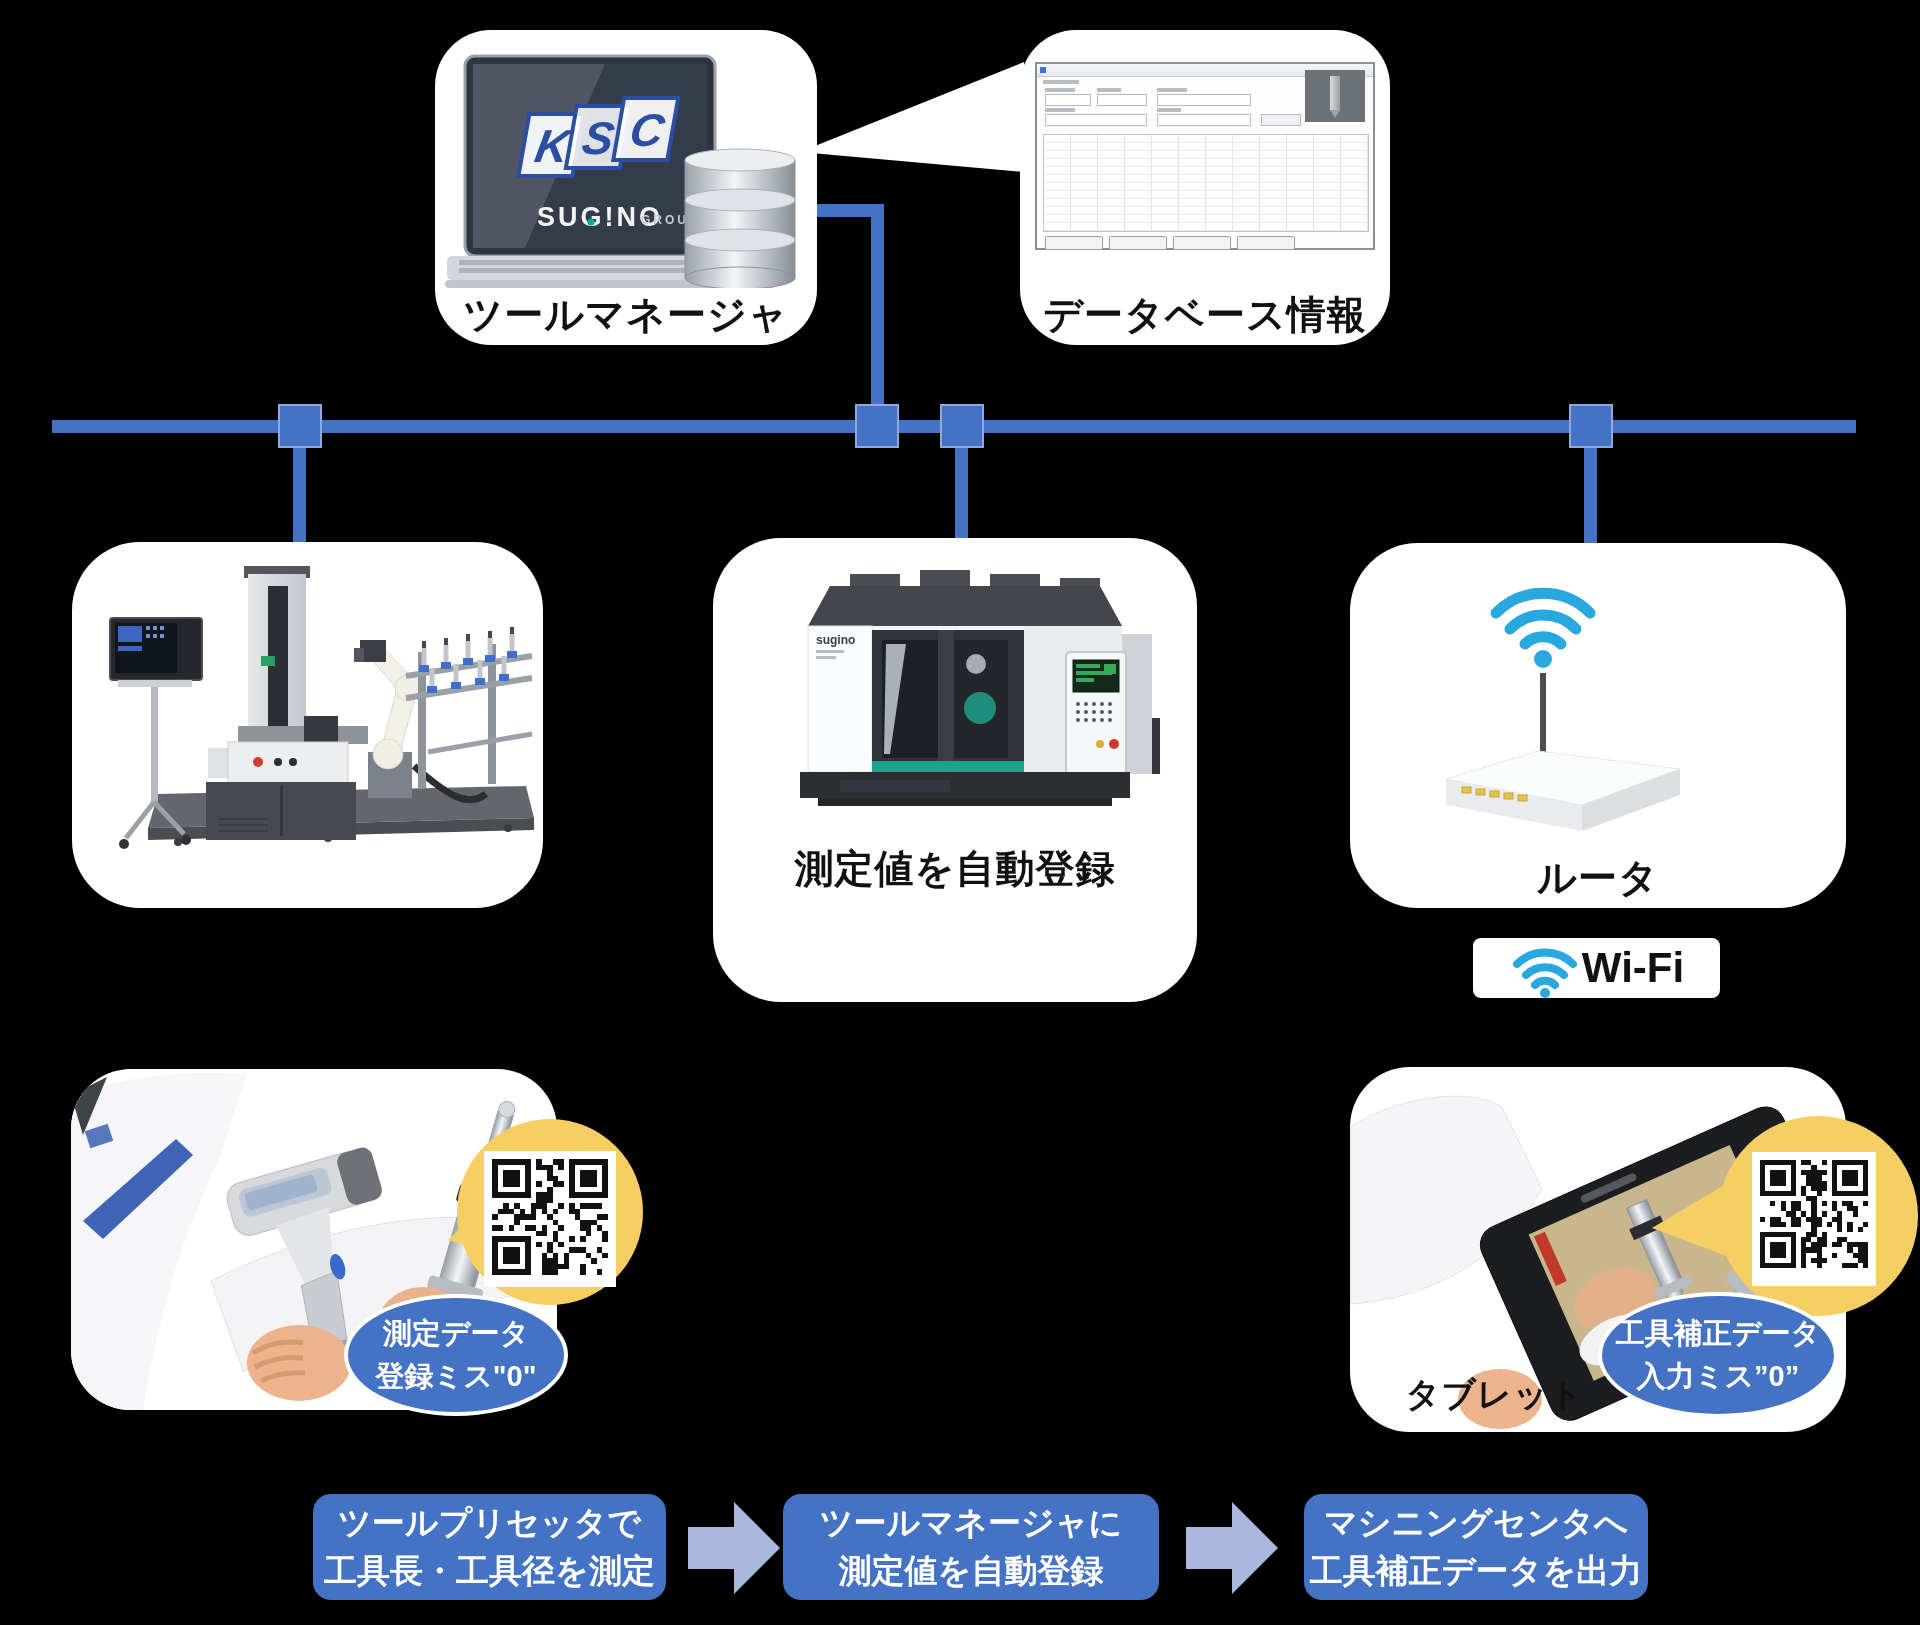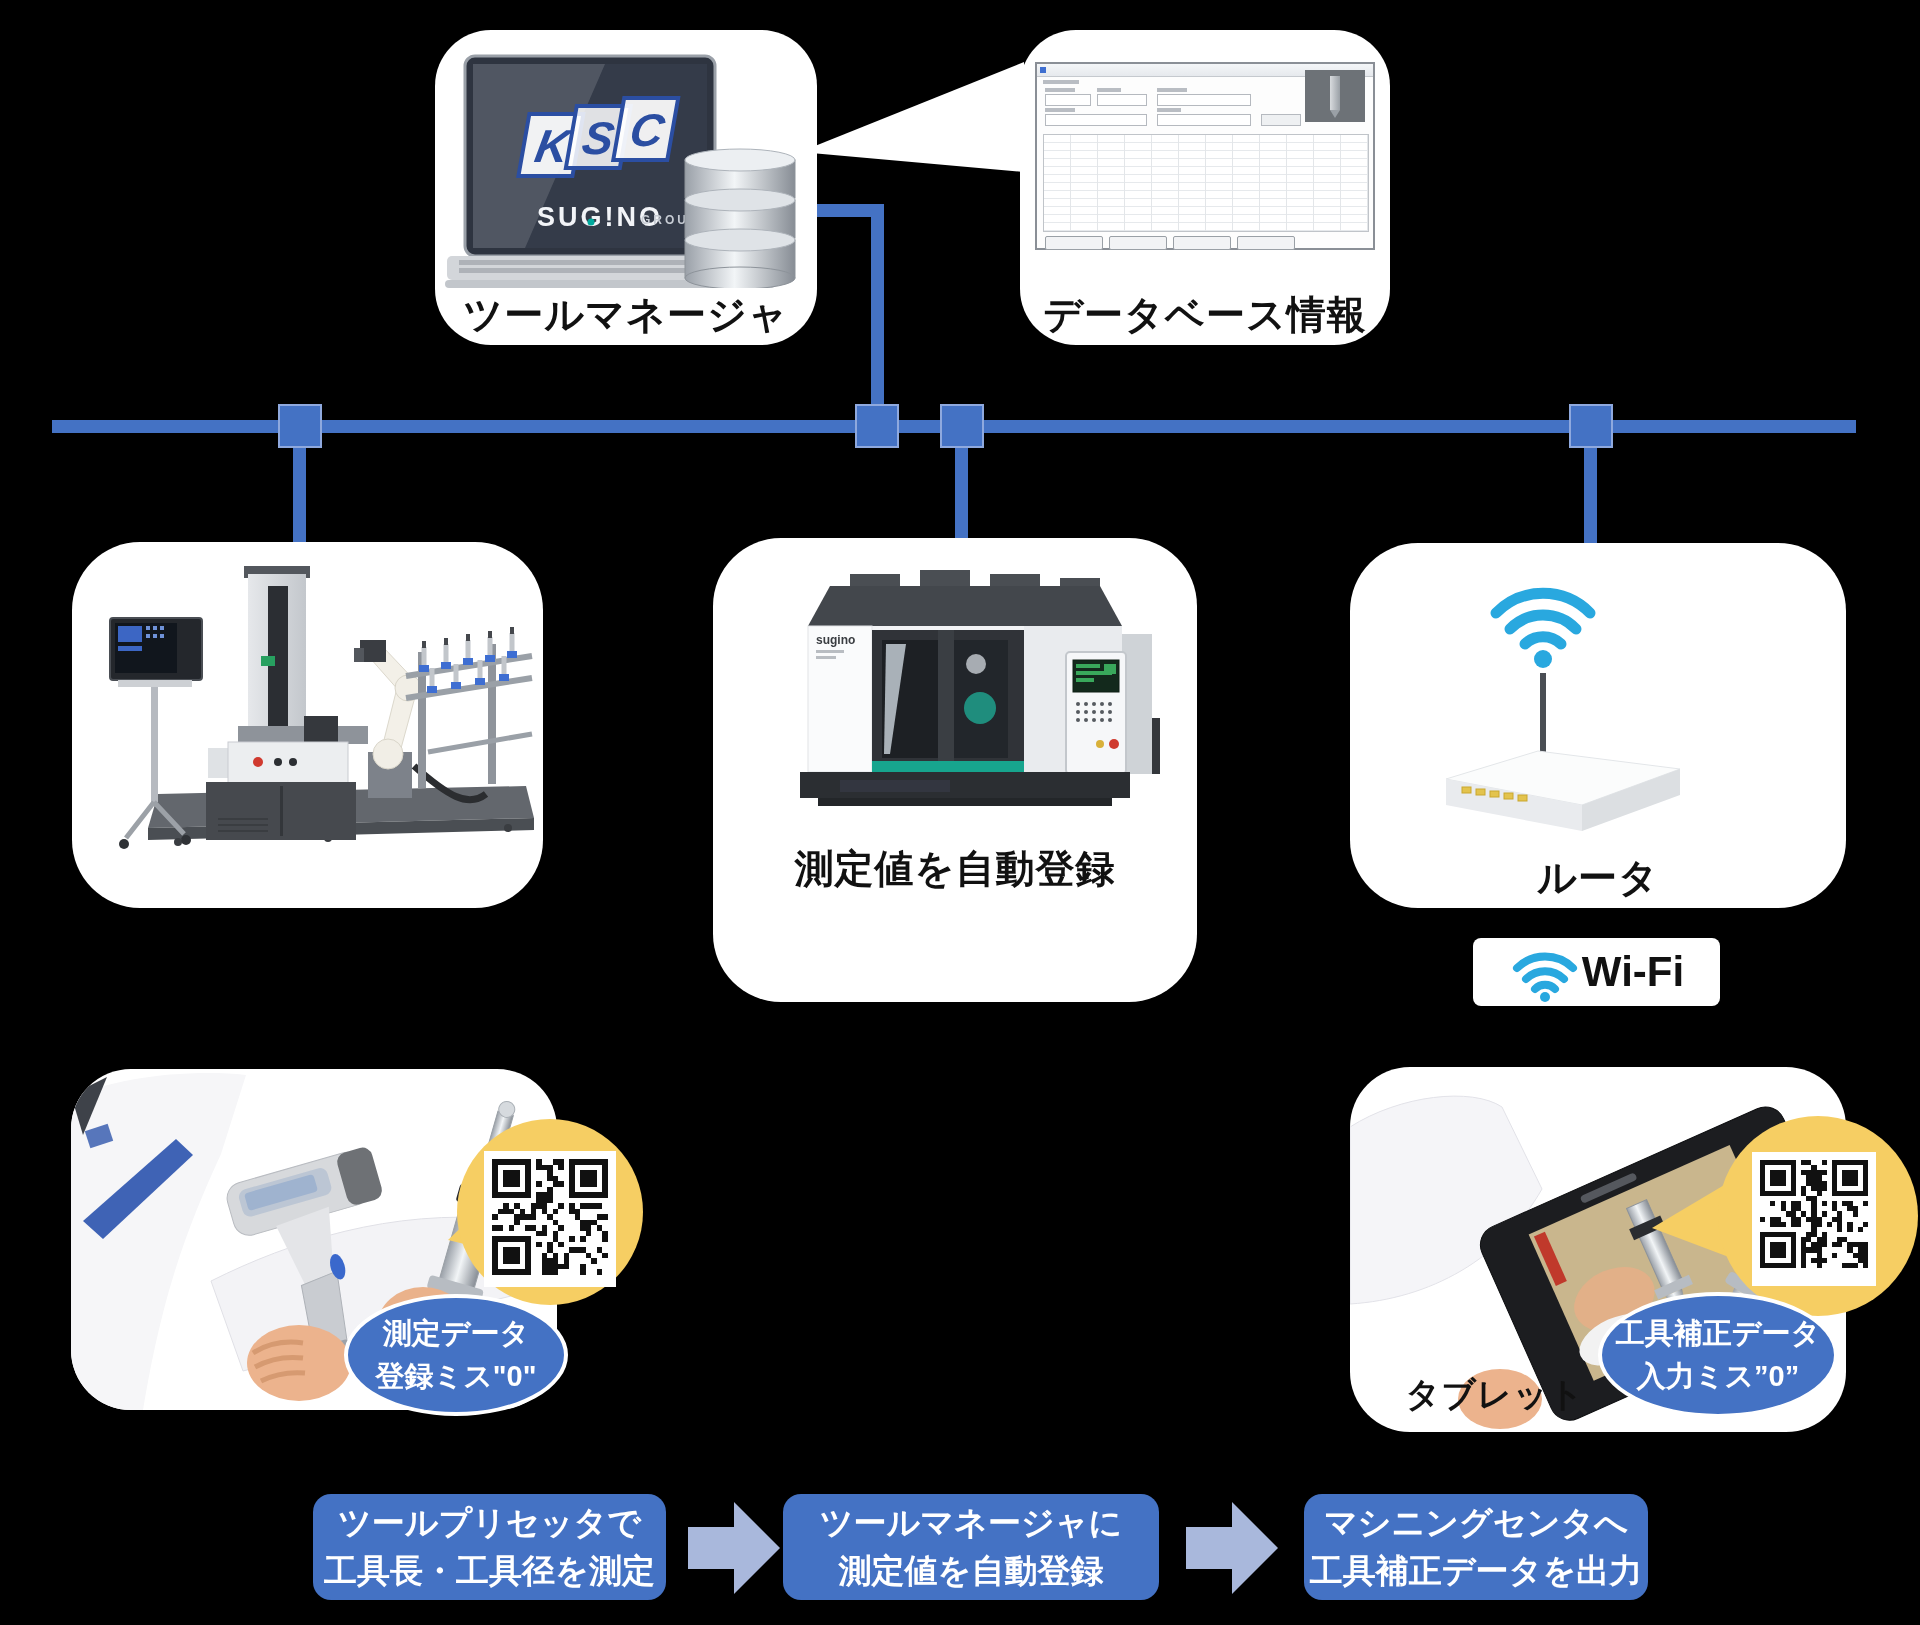--- a/index.html
+++ b/index.html
@@ -311,21 +311,21 @@
             <rect x="126" y="246" width="9" height="6"></rect>
           <rect x="140" y="248" width="9" height="6"></rect>
             <rect x="154" y="250" width="9" height="6"></rect>
           <rect x="168" y="252" width="9" height="6"></rect>
         </g>
       </g>
     </svg>
     <div class="card-label" style="top:308px">ルータ</div>
   </div>
 
-  <div class="card" style="left:1473px;top:938px;width:247px;height:68px;border-radius:8px;display:flex;align-items:center;justify-content:center;gap:1px">
+  <div class="card" style="left:1473px;top:938px;width:247px;height:60px;border-radius:8px;display:flex;align-items:center;justify-content:center;gap:1px">
     <svg width="72" height="60" viewBox="0 0 72 60">
       <g stroke="#29A8DF" stroke-width="8" fill="none" stroke-linecap="round">
         <path d="M8,26 A 40,40 0 0 1 64,26"></path>
         <path d="M17,37 A 27,27 0 0 1 55,37"></path>
         <path d="M26,47 A 14,14 0 0 1 46,47"></path>
       </g>
       <circle cx="36" cy="55" r="5" fill="#29A8DF"></circle>
     </svg>
     <span style="font-size:42px;font-weight:800;color:#111">Wi-Fi</span>
   </div>

